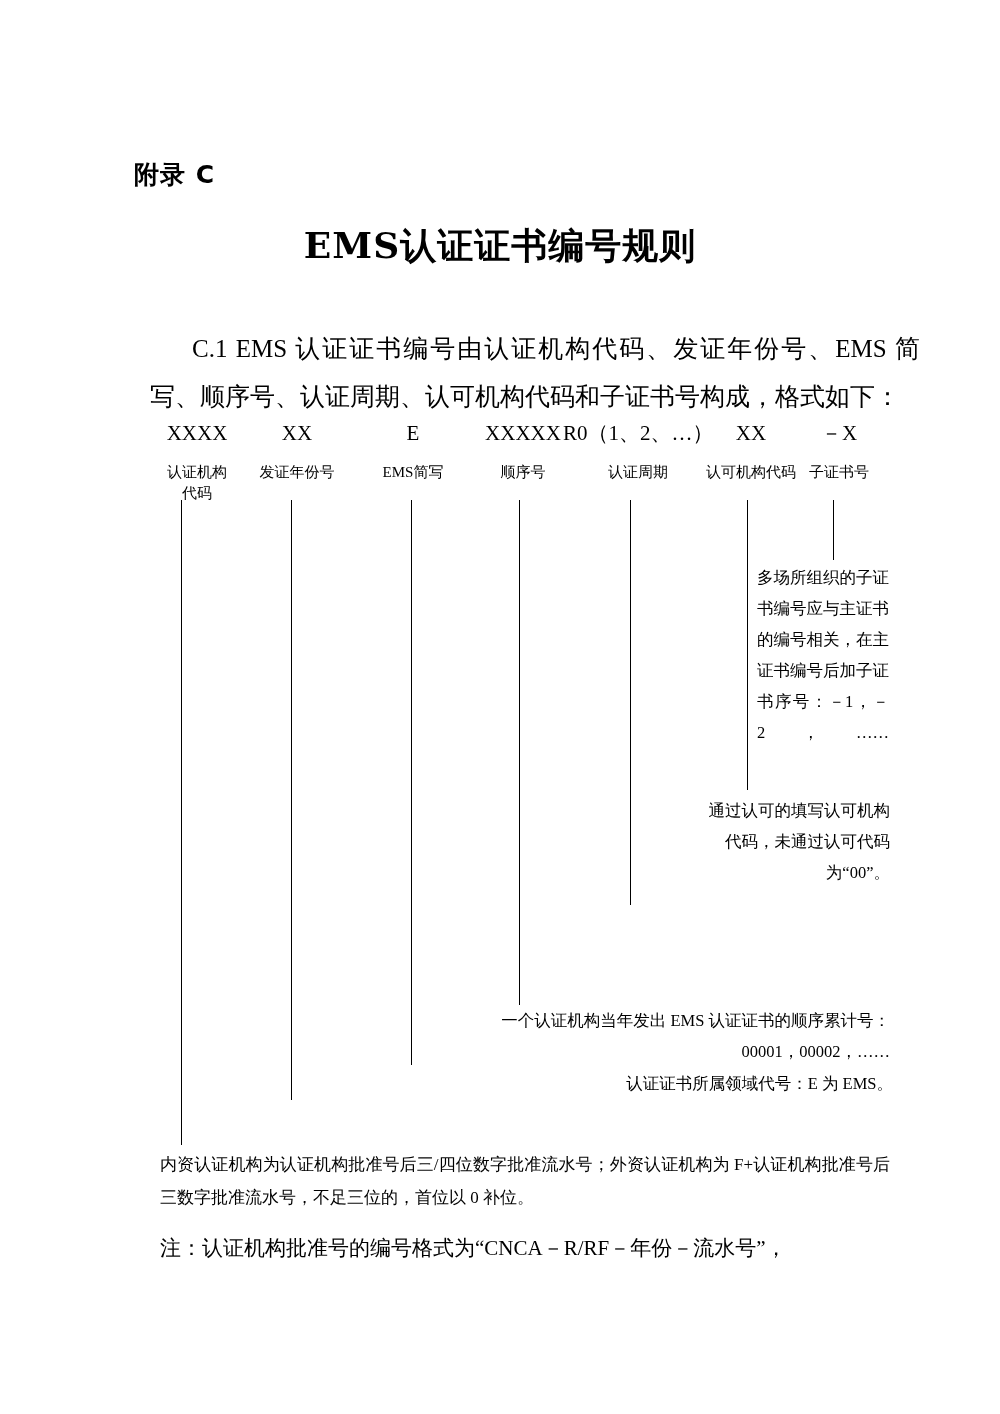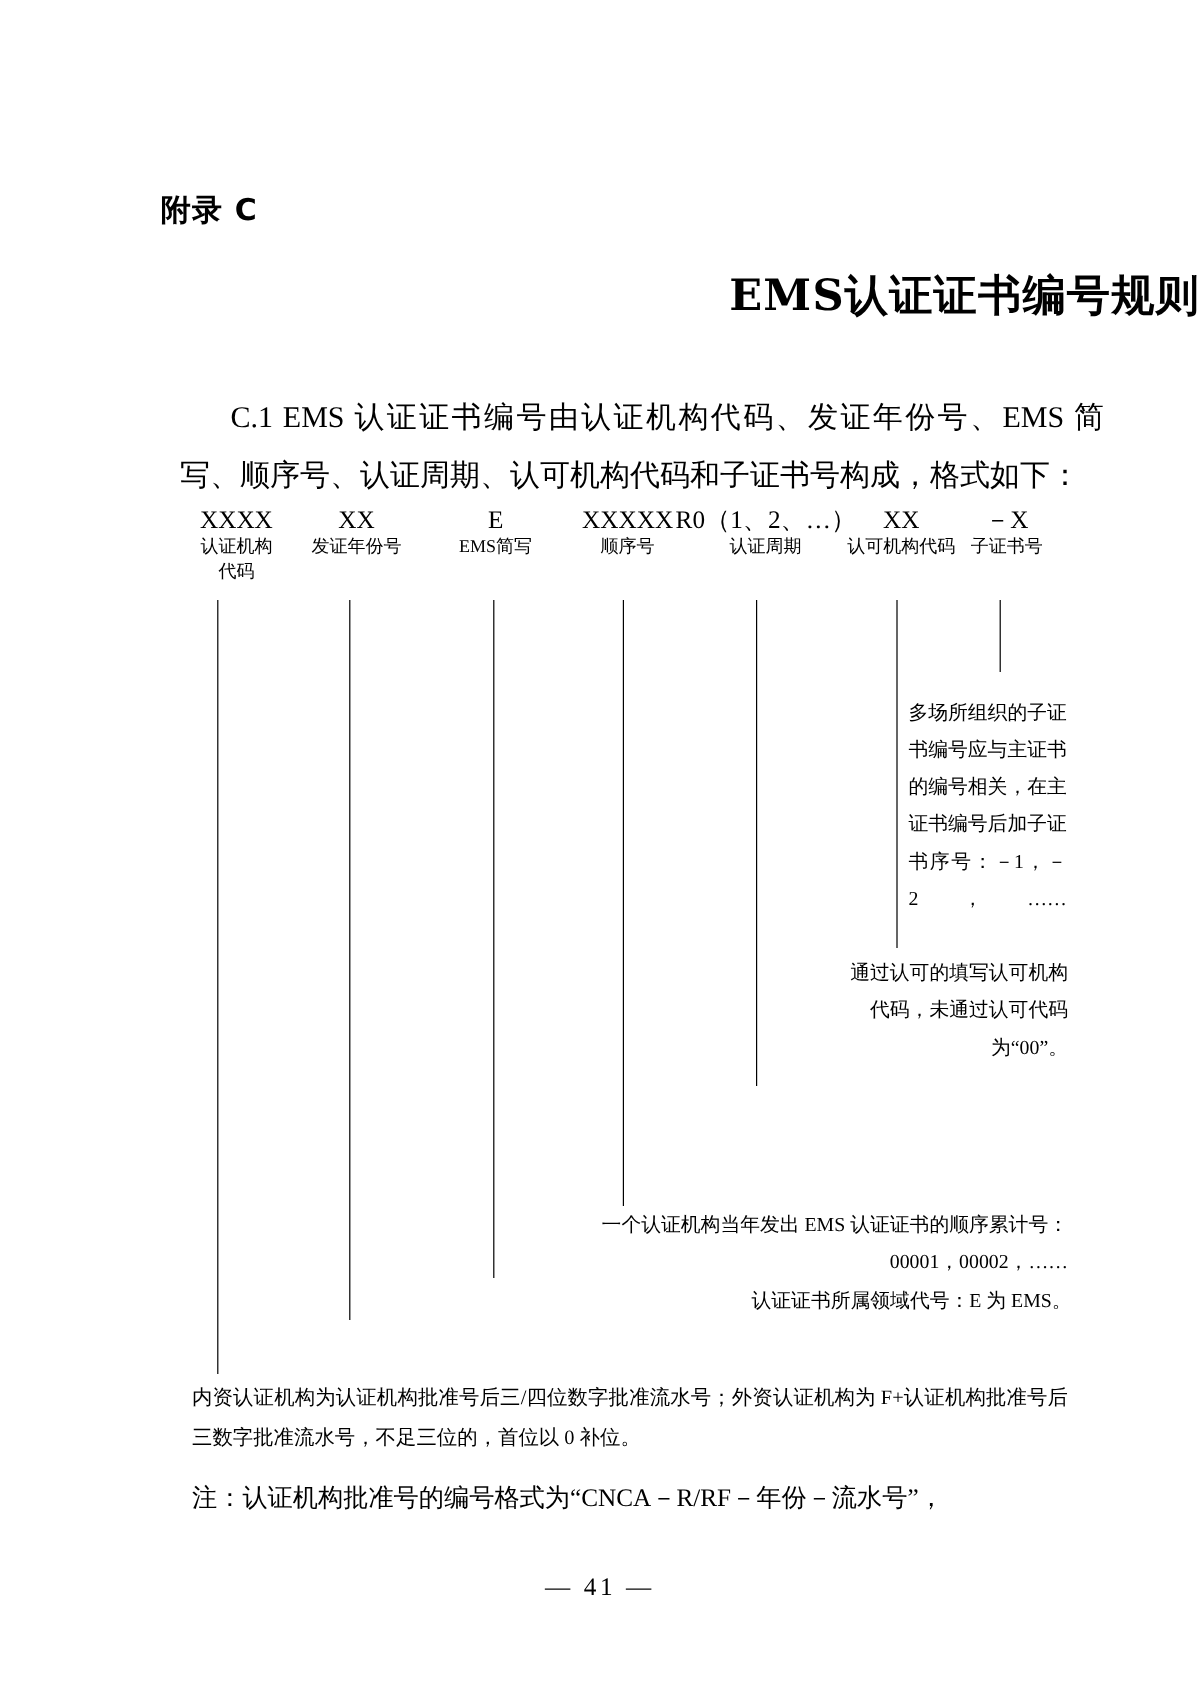--- a/index.html
+++ b/index.html
@@ -30,21 +30,21 @@
     font-family: "DejaVu Sans", sans-serif;
     font-size: 25px;
     font-weight: bold;
     letter-spacing: 1px;
   }
   .doc-title {
     position: absolute;
     left: 0;
     top: 222px;
     width: 1000px;
-    text-align: right;
+    text-align: center;
     font-family: "DejaVu Serif", serif;
     font-size: 36px;
     font-weight: bold;
     letter-spacing: 1px;
   }
 
   
   .intro {
     position: absolute;
     left: 118px;
@@ -63,42 +63,41 @@
     text-align: center;
   }
   .field .code {
     font-size: 21px;
     line-height: 26px;
     white-space: nowrap;
   }
   .field .desc {
     font-size: 15px;
     line-height: 21px;
-    margin-top: 0;
+    margin-top: 16px;
     white-space: nowrap;
   }
 
   
   .vline {
     position: absolute;
     width: 0;
     border-left: 1.4px solid #000;
   }
 
   
   .note {
     position: absolute;
     font-size: 16.5px;
     line-height: 31px;
     text-align: right;
   }
   .note-narrow {
     text-align: justify;
     text-align-last: justify;
-    margin-top: 16px;
   }
 
   
   .bottom-para {
     position: absolute;
     left: 160px;
     top: 1148px;
     width: 730px;
     font-size: 17px;
     line-height: 33px;
@@ -186,15 +185,14 @@
 
   <div class="note" style="left:470px; top:1005px; width:420px;">一个认证机构当年发出 EMS 认证证书的顺序累计号：00001，00002，……</div>
 
   <div class="note" style="left:393px; top:1068px; width:500px;">认证证书所属领域代号：E 为 EMS。</div>
 
 
   <div class="bottom-para">内资认证机构为认证机构批准号后三/四位数字批准流水号；外资认证机构为 F+认证机构批准号后三数字批准流水号，不足三位的，首位以 0 补位。</div>
 
   <div class="final-note">注：认证机构批准号的编号格式为“CNCA－R/RF－年份－流水号”，</div>
 
-  <div class="page-number">—  41  —</div>
 
 </div>
 
 </body></html>

